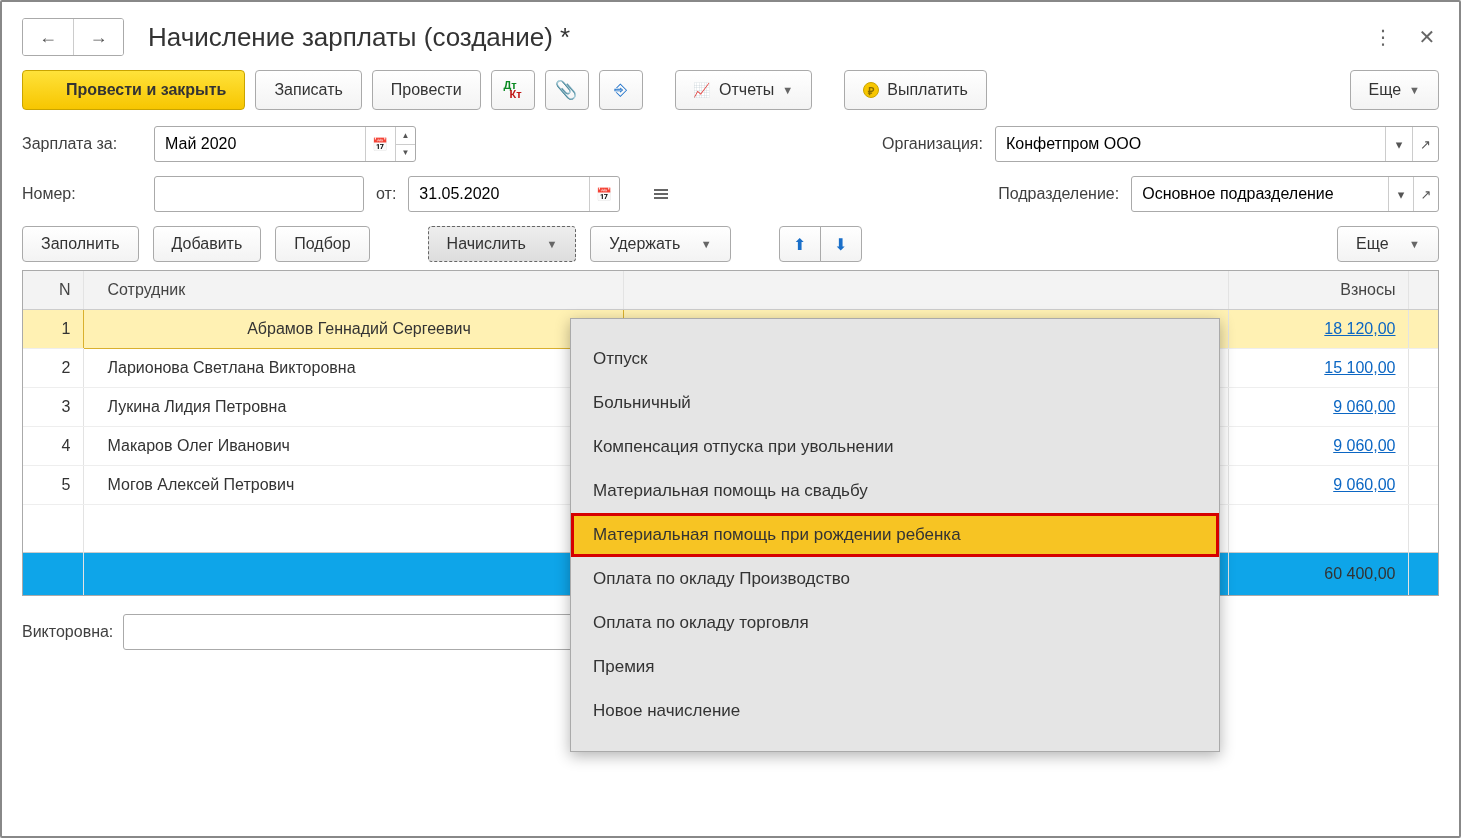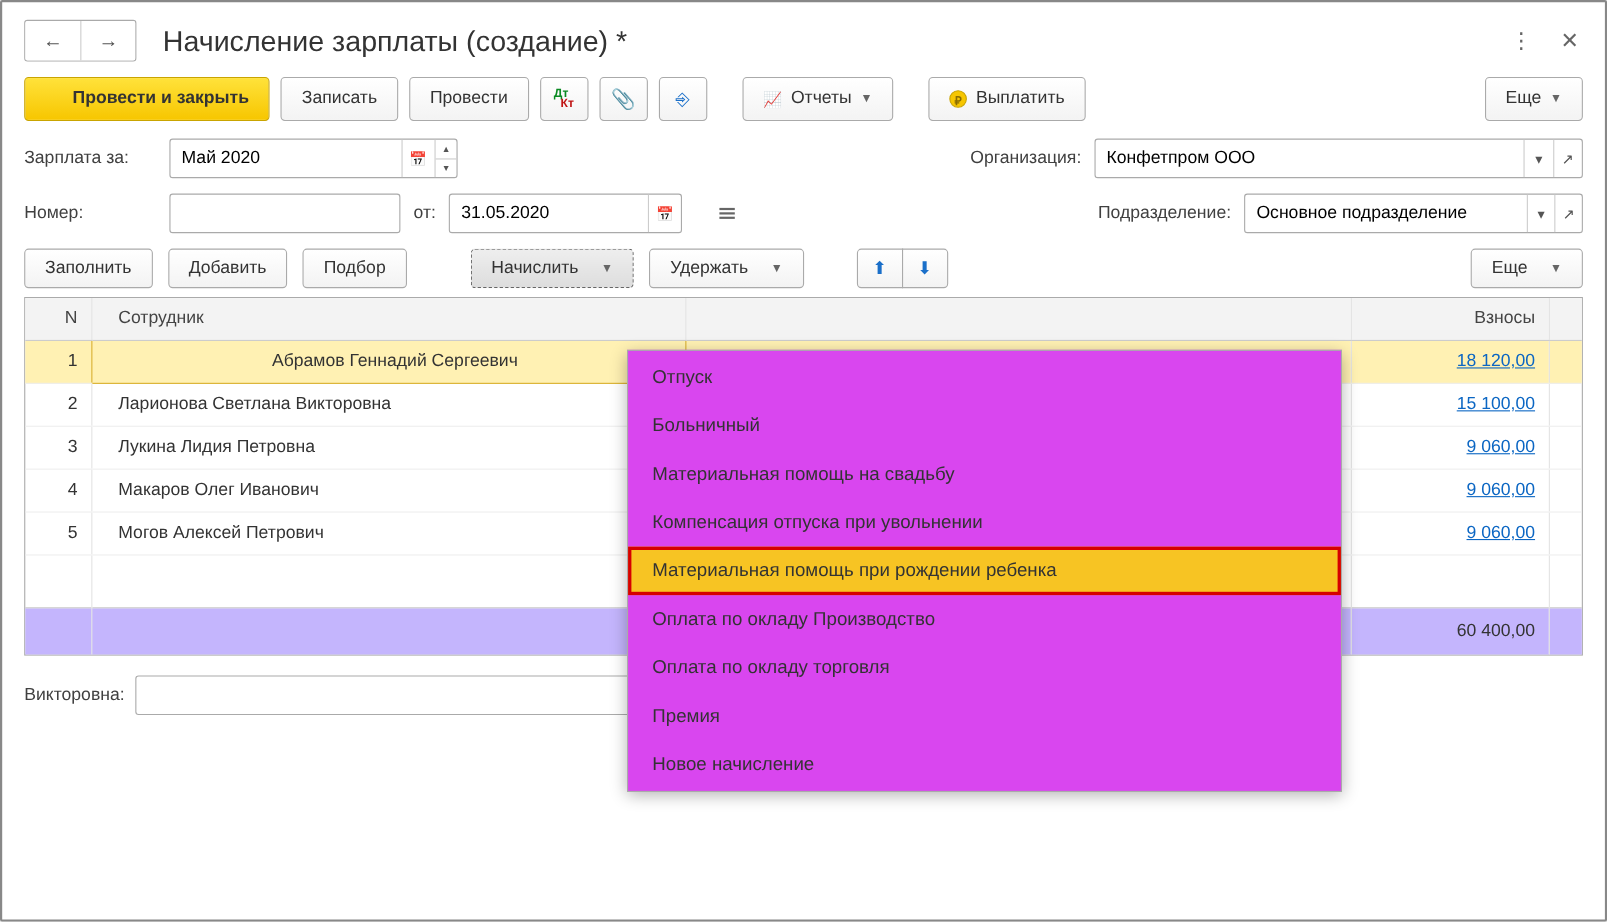--- a/index.html
+++ b/index.html
@@ -42,25 +42,25 @@
 thead th + th, tbody td + td, tfoot td + td { border-left: 1px solid #e3e3e3; }
 tbody td { border-bottom: 1px solid #eee; }
 tbody tr.selected td { background: #fff1b3; }
 tbody tr.selected td:nth-child(2) { border: 1px solid #d9b02e; text-align: center; }
 .col-n { width: 60px; text-align: right; }
 .col-emp { width: 540px; padding-left: 24px; }
 .col-mid { }
 .col-vz { width: 180px; text-align: right; }
 .col-end { width: 30px; }
 .link { color: #0b66c3; text-decoration: underline; cursor: pointer; }
-tfoot td { background: #c4b5fd; border-top: 1px solid #ccc; height: 42px; }
+tfoot td { background: #0ea5e9; border-top: 1px solid #ccc; height: 42px; }
 tfoot .col-vz { text-align: right; }
 .footer-row { display: flex; align-items: center; gap: 10px; margin-top: 18px; }
 .footer-input { height: 36px; width: 700px; border: 1px solid #aaa; border-radius: 3px; padding: 0 8px; }
-.dropdown { position: absolute; top: 316px; left: 568px; width: 650px; background: #d946ef; border: 1px solid #aaa; box-shadow: 0 4px 14px rgba(0,0,0,0.3); z-index: 50; padding: 2px 0; }
+.dropdown { position: absolute; top: 316px; left: 568px; width: 650px; background: #e5e5e5; border: 1px solid #aaa; box-shadow: 0 4px 14px rgba(0,0,0,0.3); z-index: 50; padding: 18px 0; }
 .dropdown-item { padding: 12px 22px; font-size: 17px; cursor: pointer; }
 .dropdown-item.highlight { background: #f7c423; border: 3px solid #d60000; padding: 9px 19px; }
 .icon-dtkt { font-size: 11px; font-weight: 700; line-height: 9px; text-align: left; }
 .icon-dtkt .dt { color: #0a8a22; }
 .icon-dtkt .kt { color: #c01616; }
 .icon-clip { color: #666; font-size: 18px; }
 .icon-tree { color: #1a6fc9; font-size: 16px; }
 .icon-chart { color: #c01616; font-size: 14px; }
 .icon-coin { width: 16px; height: 16px; border-radius: 50%; background: #f7c600; border: 1px solid #c9a400; display: inline-flex; align-items: center; justify-content: center; font-size: 11px; color: #8a6d00; font-weight: 700; }
 .icon-list { display: inline-flex; flex-direction: column; gap: 2px; }
@@ -249,22 +249,22 @@
   </div>
 
   <div class="footer-row">
     <span class="label">Викторовна:</span>
     <input class="footer-input" value="" style="">
   </div>
 
   <div class="dropdown" id="dropdown">
       <div class="dropdown-item">Отпуск</div>
       <div class="dropdown-item">Больничный</div>
+      <div class="dropdown-item">Компенсация отпуска при увольнении</div>
       <div class="dropdown-item">Материальная помощь на свадьбу</div>
-      <div class="dropdown-item">Компенсация отпуска при увольнении</div>
       <div class="dropdown-item highlight">Материальная помощь при рождении ребенка</div>
       <div class="dropdown-item">Оплата по окладу Производство</div>
       <div class="dropdown-item">Оплата по окладу торговля</div>
       <div class="dropdown-item">Премия</div>
       <div class="dropdown-item">Новое начисление</div>
     </div>
 
 </div>
 
 </body></html>

